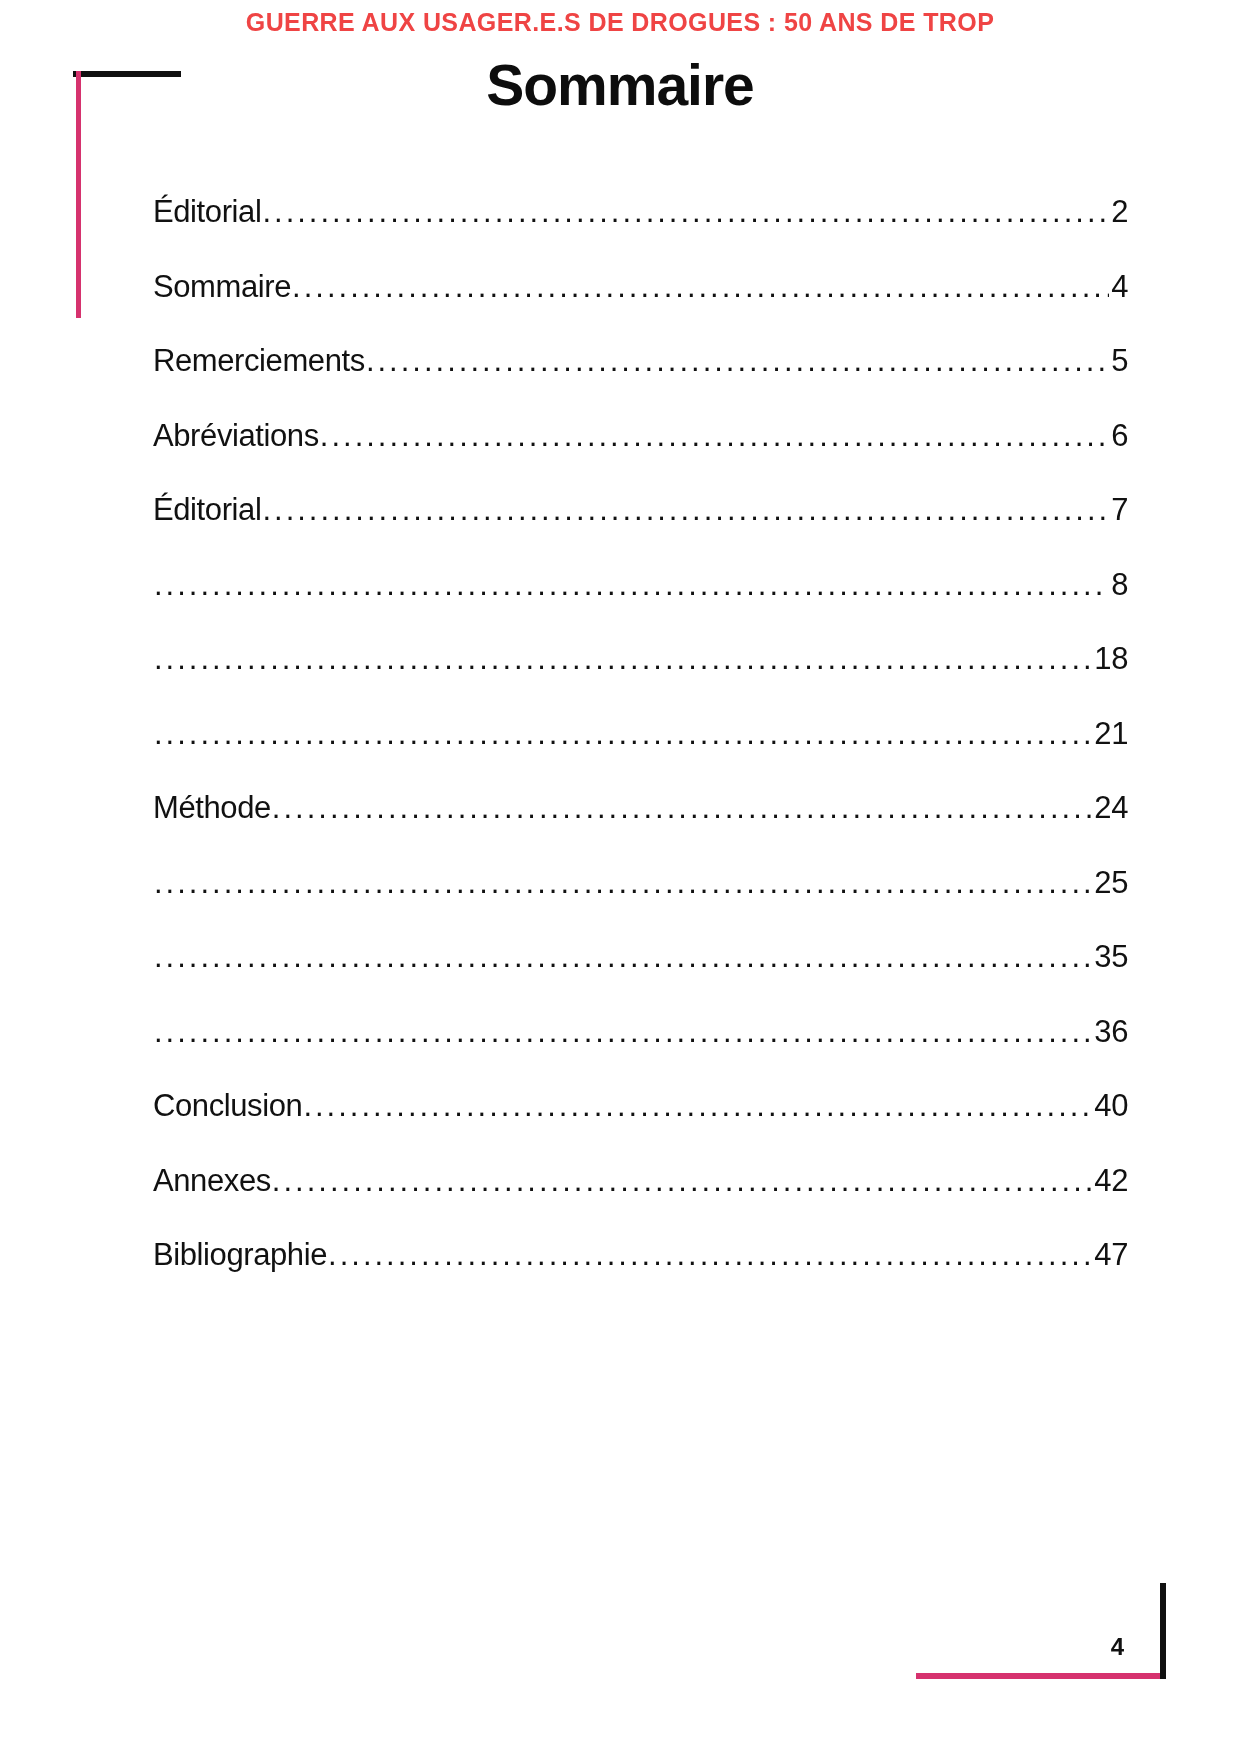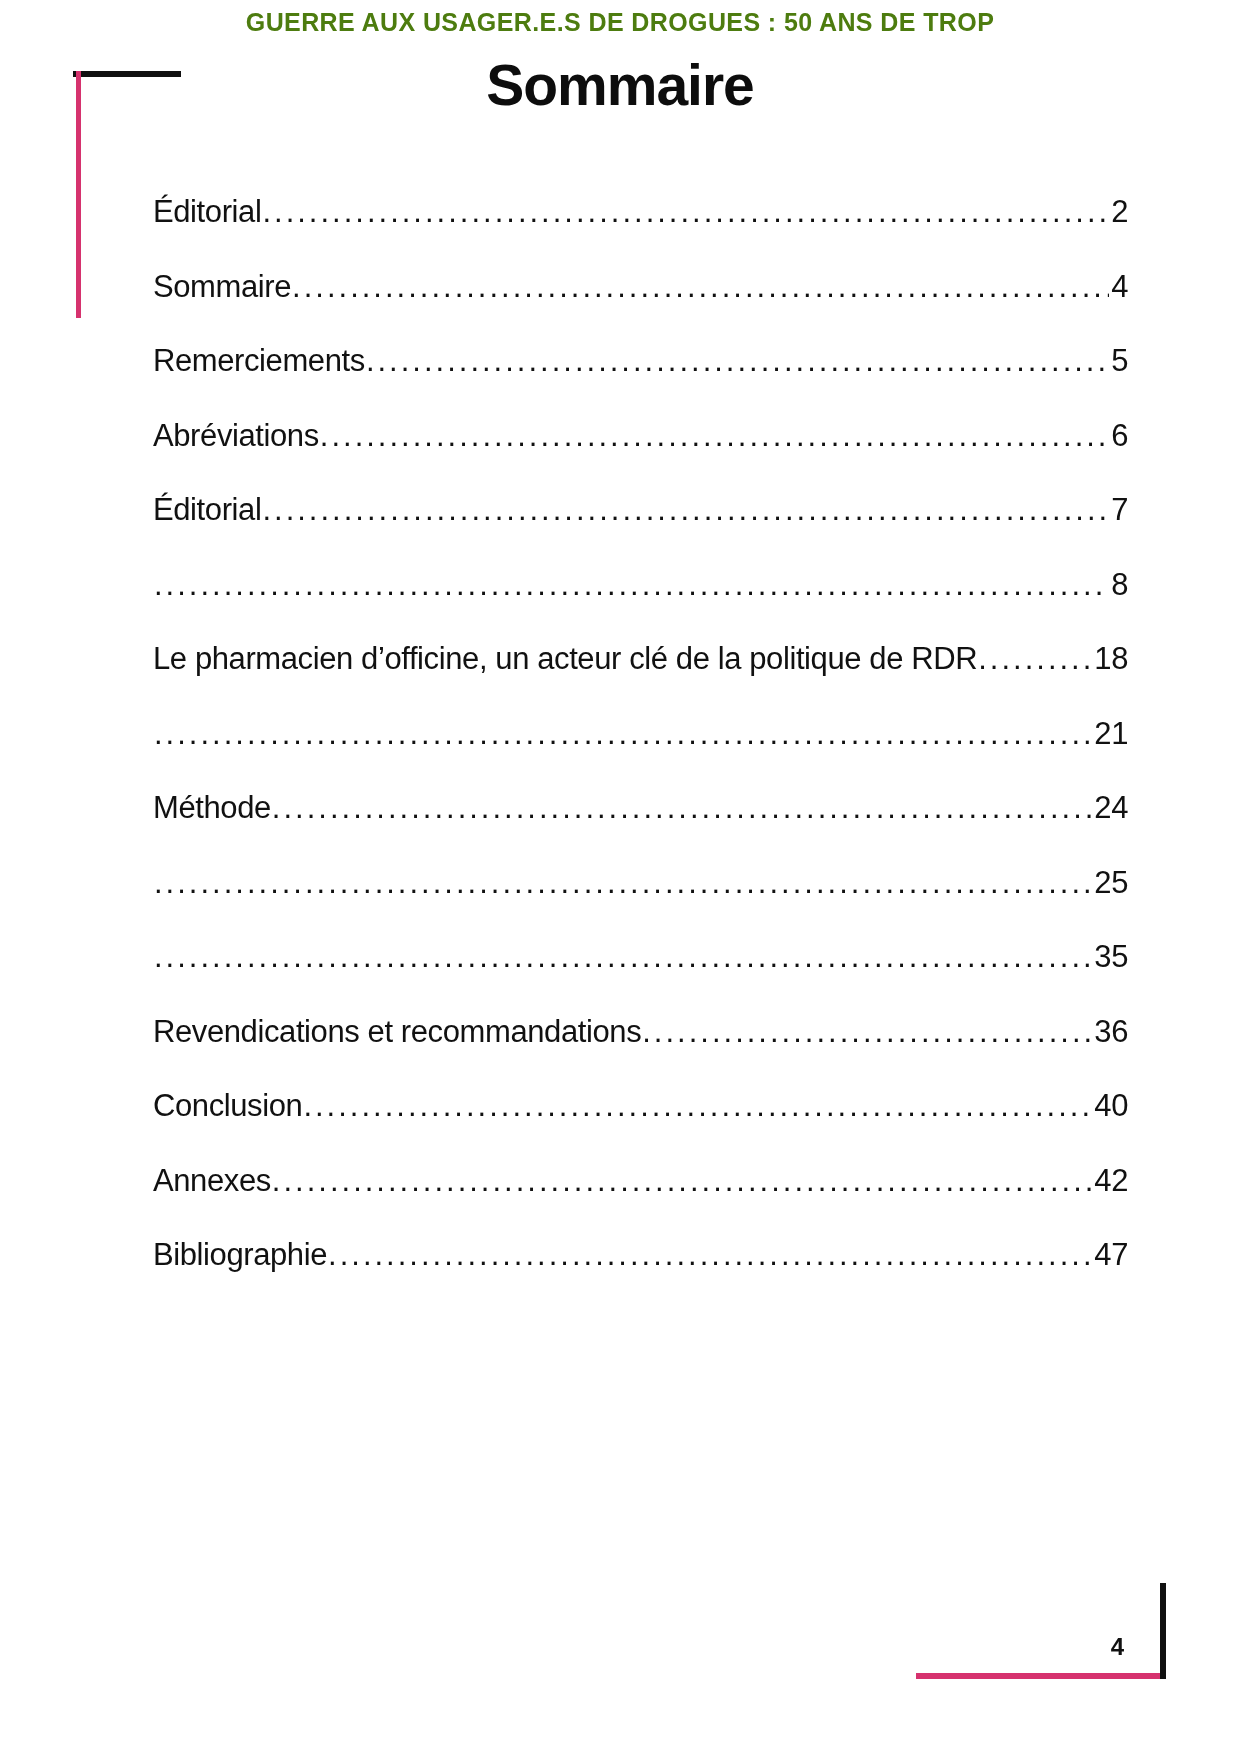--- a/index.html
+++ b/index.html
@@ -17,21 +17,21 @@
   
   .running-header {
     position: absolute;
     top: 8px;
     left: 0;
     width: 100%;
     text-align: center;
     font-size: 25px;
     font-weight: bold;
     letter-spacing: 0.4px;
-    color: #4d7c0f;
+    color: #ef4444;
   }
 
   
   .page-title {
     position: absolute;
     top: 52px;
     left: 0;
     width: 100%;
     text-align: center;
     font-size: 57px;
@@ -148,21 +148,20 @@
         <span class="toc-leader">............................................................................................................................................</span>
         <span class="toc-page">7</span>
       </div>
 
       <div class="toc-row">
         <span class="toc-leader">............................................................................................................................................</span>
         <span class="toc-page">8</span>
       </div>
 
       <div class="toc-row">
-        <span class="toc-label">Le pharmacien d’officine, un acteur clé de la politique de RDR</span>
         <span class="toc-leader">............................................................................................................................................</span>
         <span class="toc-page">18</span>
       </div>
 
       <div class="toc-row">
         <span class="toc-leader">............................................................................................................................................</span>
         <span class="toc-page">21</span>
       </div>
 
       <div class="toc-row">
@@ -175,21 +174,20 @@
         <span class="toc-leader">............................................................................................................................................</span>
         <span class="toc-page">25</span>
       </div>
 
       <div class="toc-row">
         <span class="toc-leader">............................................................................................................................................</span>
         <span class="toc-page">35</span>
       </div>
 
       <div class="toc-row">
-        <span class="toc-label">Revendications et recommandations</span>
         <span class="toc-leader">............................................................................................................................................</span>
         <span class="toc-page">36</span>
       </div>
 
       <div class="toc-row">
         <span class="toc-label">Conclusion</span>
         <span class="toc-leader">............................................................................................................................................</span>
         <span class="toc-page">40</span>
       </div>
 

